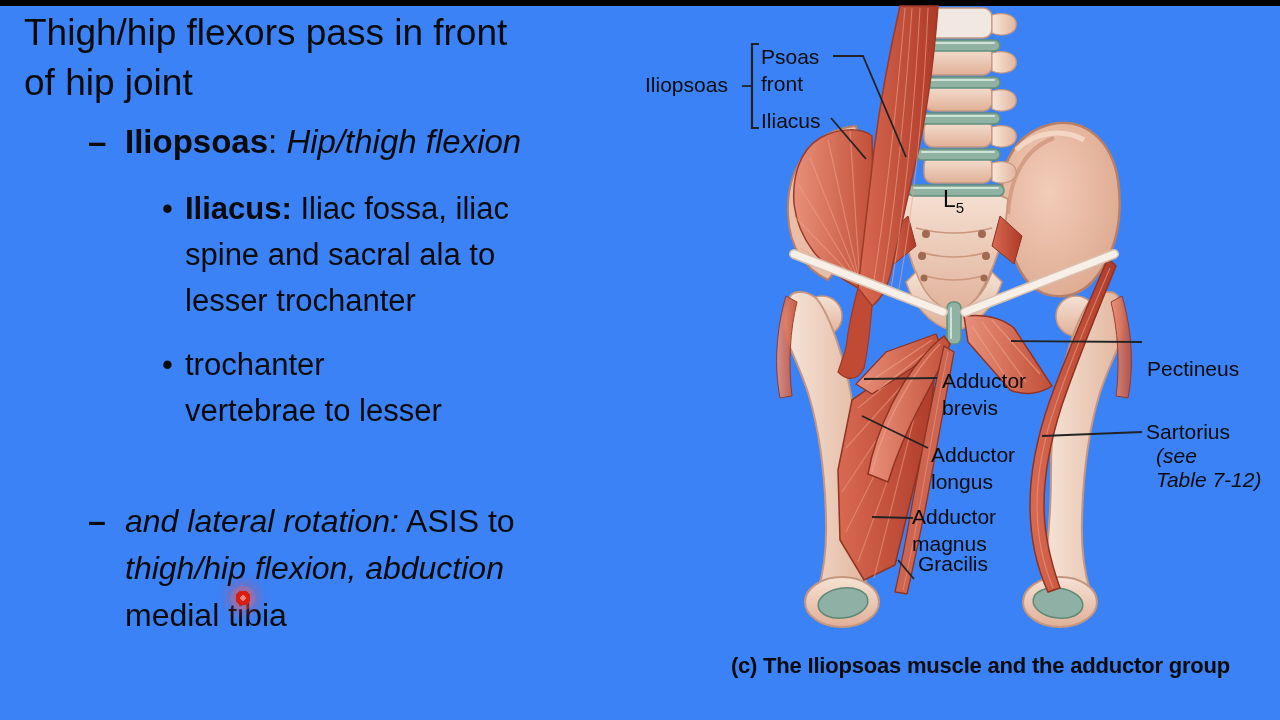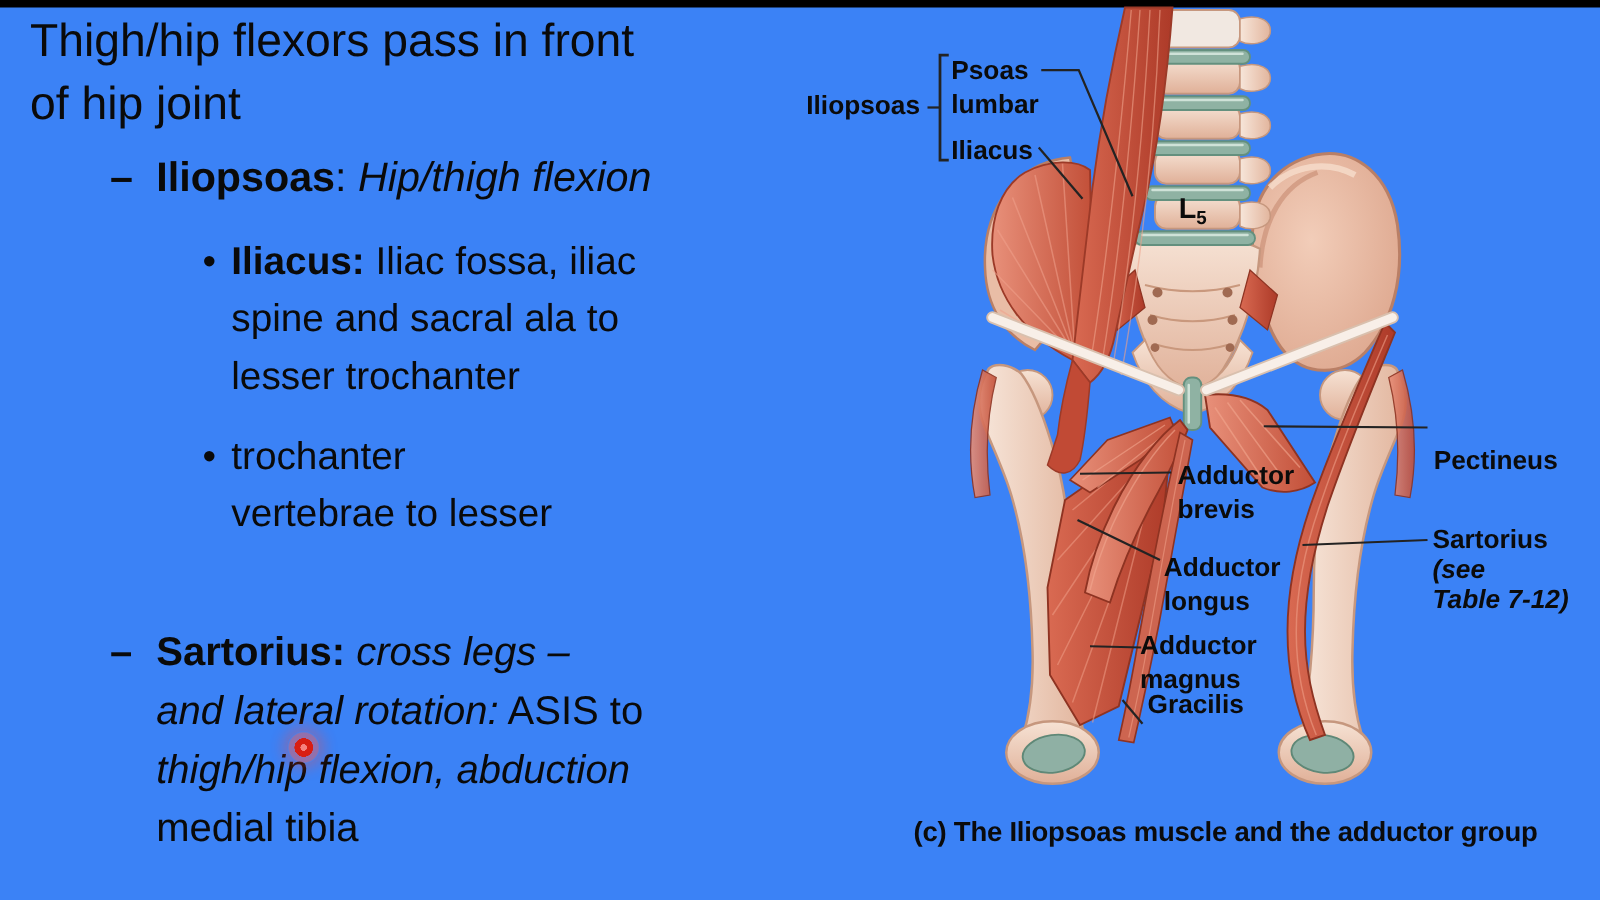--- a/index.html
+++ b/index.html
@@ -15,24 +15,24 @@
   .b2{left:162px;top:186px;font-size:31px;line-height:46px;}
   .b2 .marker{width:23px;}
   .b3{left:162px;top:342px;font-size:31px;line-height:46px;}
   .b3 .marker{width:23px;}
   .b4{left:88px;top:498px;font-size:32px;line-height:47px;}
   .b4 .marker{width:37px;}
   .b{font-weight:bold;}
   .i{font-style:italic;}
   .r{font-weight:normal;font-style:normal;}
   
-  .lbl{position:absolute;font-weight:bold;font-size:21px;line-height:27px;color:#0b0b0b;white-space:nowrap;}
-  .lbl .it{font-style:italic;}
+  .lbl{position:absolute;font-weight:normal;font-size:21px;line-height:27px;color:#0b0b0b;white-space:nowrap;}
+  .lbl .it{font-style:italic;margin-left:10px;}
   .lbl-sart{line-height:24px;}
-  .lbl-l5{font-size:23px;}
+  .lbl-l5{font-size:23px;margin-top:33px;}
   .lbl-l5 sub{font-size:15px;line-height:0;}
   .caption{position:absolute;left:690px;top:653px;width:540px;text-align:right;
            font-weight:bold;font-size:22px;color:#0b0b0b;letter-spacing:-0.2px;}
   
   .laser{position:absolute;left:230px;top:585px;width:26px;height:26px;border-radius:50%;
          background:radial-gradient(circle at 50% 50%, rgba(255,130,120,0.95) 0 14%,
                     #d81e12 15% 40%, rgba(255,90,80,0.45) 41% 62%, rgba(255,120,110,0) 72%);
          box-shadow:0 0 10px 4px rgba(255,70,60,0.30);}
   svg{position:absolute;left:0;top:0;}
 </style>
@@ -67,21 +67,20 @@
     <span class="marker">•</span>
     <div>
       <div><span class="r">trochanter</span></div>
       <div><span class="r">vertebrae to lesser</span></div>
     </div>
   </div>
 
   <div class="bullet b4">
     <span class="marker b">–</span>
     <div>
-      <div><span class="b">Sartorius: </span><span class="i">cross legs –</span></div>
       <div><span class="i">and lateral rotation:</span><span class="r"> ASIS to</span></div>
       <div><span class="i">thigh/hip flexion, abduction</span></div>
       <div><span class="r">medial tibia</span></div>
     </div>
   </div>
 
   <svg width="1280" height="720" viewBox="0 0 1280 720">
     <defs>
       <linearGradient id="gMusc" x1="0" y1="0" x2="1" y2="0">
         <stop offset="0" stop-color="#d96a52"></stop>
@@ -224,21 +223,21 @@
       <path d="M 928,448 L 862,416"></path>
       <path d="M 913,518 L 872,517"></path>
       <path d="M 914,579 L 898,560"></path>
       <path d="M 1142,432 L 1042,436"></path>
     </g>
   </svg>
 
   <div class="lbl" style="left:645px;top:71px;">Iliopsoas</div>
   <div class="lbl" style="left:761px;top:43px;">
     <div>Psoas</div>
-    <div>lumbar</div>
+    <div>front</div>
   </div>
   <div class="lbl" style="left:761px;top:107px;">Iliacus</div>
   <div class="lbl lbl-l5" style="left:943px;top:153px;">
     <span>L</span><sub>5</sub>
   </div>
   <div class="lbl" style="left:1147px;top:331px;margin-top:24px;">Pectineus</div>
   <div class="lbl" style="left:942px;top:367px;">
     <div>Adductor</div>
     <div>brevis</div>
   </div>

